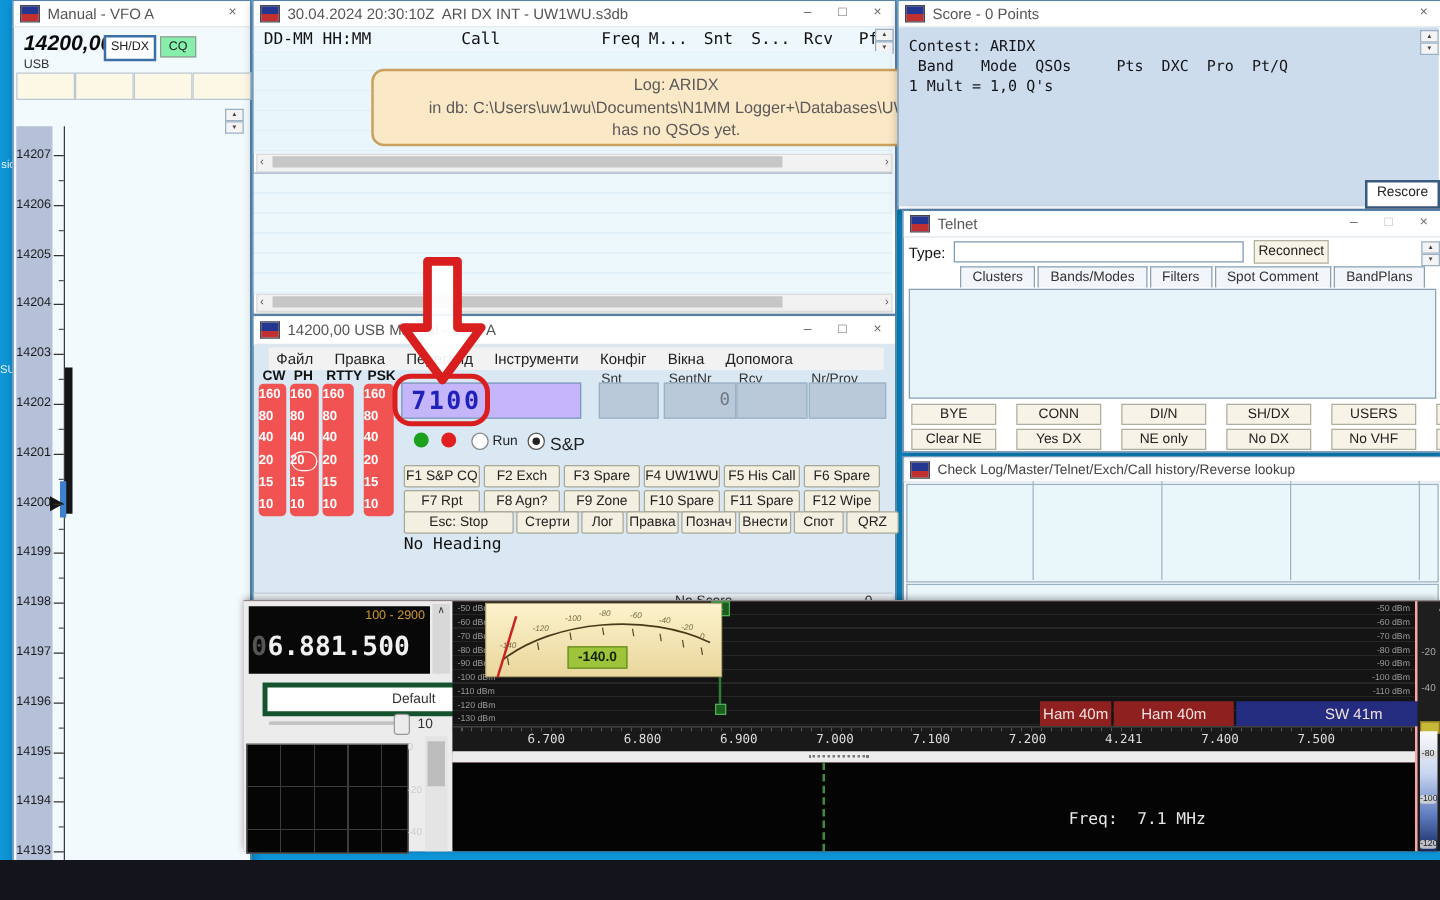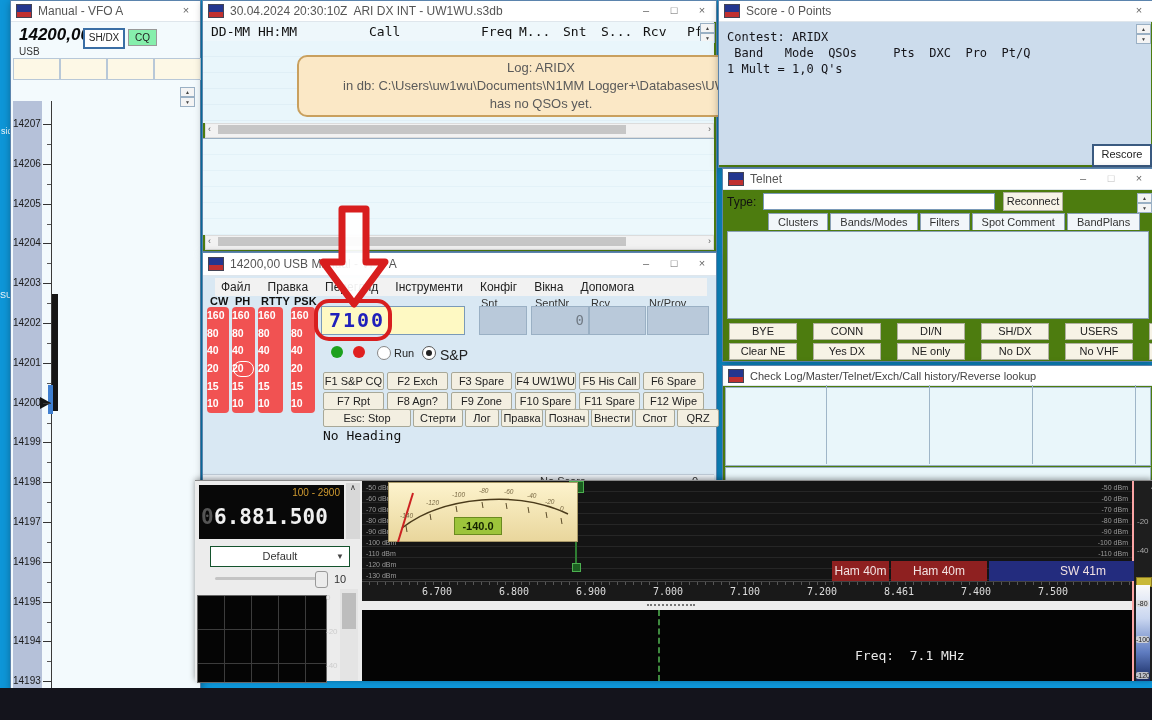--- a/index.html
+++ b/index.html
@@ -1,19 +1,19 @@
 <!DOCTYPE html>
 <html><head>
 <meta charset="utf-8">
 <style>
   html,body{margin:0;padding:0;background:#000;}
   #screen{position:relative;width:1152px;height:720px;overflow:hidden;background:#0e96d8;
     font-family:"Liberation Sans",sans-serif;font-size:12px;color:#222;}
   .abs{position:absolute;}
-  .win{position:absolute;background:#4d7c0f;border:1px solid #5b84ad;
+  .win{position:absolute;background:#ffffff;border:1px solid #5b84ad;
     box-shadow:1px 2px 8px rgba(0,0,0,.35);}
   .tbar{position:absolute;left:0;top:0;right:0;height:20px;background:#fff;
     border-bottom:1px solid #dfe6ec;display:flex;align-items:center;font-size:12px;color:#555;}
   .tbar .ttl{white-space:pre;overflow:hidden;}
   .nicon{width:14px;height:12px;margin:0 6px 0 5px;flex:0 0 auto;
     background:linear-gradient(#24368f 0 55%,#c03030 55% 100%);border:1px solid #445;}
   .wbtns{margin-left:auto;display:flex;}
   .wbtn{width:28px;height:18px;line-height:17px;text-align:center;font-size:11px;color:#666;}
   .spin{position:absolute;width:15px;}
   .spinb{width:13px;height:8px;font-size:5px;line-height:8px;text-align:center;
@@ -314,21 +314,21 @@
         <div class="bandstrip" style="left: 88px; width: 24px;">
           <div class="bandbtn">160</div>
           <div class="bandbtn">80</div>
           <div class="bandbtn">40</div>
           <div class="bandbtn">20</div>
           <div class="bandbtn">15</div>
           <div class="bandbtn">10</div>
         </div>
       </div>
 
-    <div class="abs" style="left:118px;top:53px;width:142px;height:27px;background:#fef9c3;border:1px solid #7a9ab8;">
+    <div class="abs" style="left:118px;top:53px;width:142px;height:27px;background:#c4b5fd;border:1px solid #7a9ab8;">
       <span class="mono" style="position:absolute;left:7px;top:1px;font-size:20px;font-weight:bold;color:#2020bb;letter-spacing:2px;">7100</span>
     </div>
 
     <div class="abs" style="left:128px;top:93px;width:12px;height:12px;border-radius:50%;background:#1da11d;"></div>
     <div class="abs" style="left:150px;top:93px;width:12px;height:12px;border-radius:50%;background:#e02020;"></div>
     <div class="abs" style="left:174px;top:93px;width:12px;height:12px;border-radius:50%;background:#fff;border:1px solid #888;"></div>
     <div class="abs" style="left:191px;top:94px;font-size:11px;">Run</div>
     <div class="abs" style="left:219px;top:93px;width:12px;height:12px;border-radius:50%;background:#fff;border:1px solid #555;">
       <div style="position:absolute;left:3px;top:3px;width:6px;height:6px;border-radius:50%;background:#222;"></div>
     </div>
@@ -377,21 +377,21 @@
 
   <div class="abs" id="sdr-win" style="left:195px;top:480px;width:957px;height:200px;background:#fca5a5;border-top:1px solid #888;box-shadow:0 -1px 6px rgba(0,0,0,.4);">
 
     <div id="sdr-left" class="abs" style="left:0;top:0;width:167px;height:200px;background:#ececec;border-right:1px solid #999;">
       <div class="abs" style="left:4px;top:4px;width:145px;height:54px;background:#080808;">
         <span style="position:absolute;right:4px;top:2px;font-size:10px;color:#cf9a30;">100 - 2900</span>
         <span class="mono" style="position:absolute;left:2px;top:20px;font-size:21px;font-weight:bold;color:#555;">0</span>
         <span class="mono" style="position:absolute;left:15px;top:20px;font-size:21px;font-weight:bold;color:#f0f0f0;">6.881.500</span>
       </div>
       <div class="abs" style="left:151px;top:2px;width:14px;height:56px;background:#d8d8d8;font-size:8px;text-align:center;color:#333;">∧</div>
-      <div class="abs" style="left:15px;top:65px;width:138px;height:19px;background:#fff;border:1px solid #14532d;text-align:center;font-size:11px;line-height:19px;color:#333;">
+      <div class="abs" style="left:15px;top:65px;width:138px;height:19px;background:#fff;border:4px solid #14532d;text-align:center;font-size:11px;line-height:19px;color:#333;padding-left:48px;">
         <span>Default</span>
         <span style="position:absolute;right:5px;top:0;font-size:8px;color:#444;">▼</span>
       </div>
       <div class="abs" style="left:20px;top:96px;width:110px;height:3px;background:#c4c4c4;border-radius:2px;"></div>
       <div class="abs" style="left:120px;top:90px;width:11px;height:15px;background:#ececec;border:1px solid #999;border-radius:3px;"></div>
       <div class="abs" style="left:139px;top:92px;font-size:11px;color:#333;">10</div>
 
       <div class="abs" style="left:2px;top:114px;width:128px;height:86px;background:#050505;
         background-image:repeating-linear-gradient(to right,transparent 0 26px,#3c3c3c 26px 27px),repeating-linear-gradient(to bottom,transparent 0 33px,#3c3c3c 33px 34px);border:1px solid #666;"></div>
       <div class="abs" style="left:145px;top:108px;width:18px;height:92px;background:#e4e4e4;">
@@ -461,21 +461,21 @@
     <div class="abs" style="left:259px;top:36px;width:46px;height:16px;background:#9dc43b;border:1px solid #6a8a20;text-align:center;font-size:11px;font-weight:bold;line-height:16px;color:#142200;">-140.0</div>
 
     <div id="sdr-axis" class="abs" style="left:167px;top:100px;width:770px;height:20px;background:#191919;border-top:1px solid #444;
       background-image:repeating-linear-gradient(to right,transparent 0 7px,#555 7px 8px);background-size:100% 3px;background-repeat:no-repeat;">
         <div class="ftick" style="left: 50px;">6.700</div>
         <div class="ftick" style="left: 127px;">6.800</div>
         <div class="ftick" style="left: 204px;">6.900</div>
         <div class="ftick" style="left: 281px;">7.000</div>
         <div class="ftick" style="left: 358px;">7.100</div>
         <div class="ftick" style="left: 435px;">7.200</div>
-        <div class="ftick" style="left: 512px;">8.461</div>
+        <div class="ftick" style="left: 512px;">4.241</div>
         <div class="ftick" style="left: 589px;">7.400</div>
         <div class="ftick" style="left: 666px;">7.500</div>
       </div>
 
     <div class="abs" style="left:167px;top:120px;width:770px;height:9px;background:#ececec;">
       <div style="position:absolute;left:285px;top:3px;width:48px;border-top:2px dotted #777;"></div>
     </div>
 
     <div class="abs" style="left:167px;top:129px;width:770px;height:71px;background:#040404;">
       <div style="position:absolute;left:296px;top:0;height:71px;border-left:2px dashed #3f8a3f;"></div>

